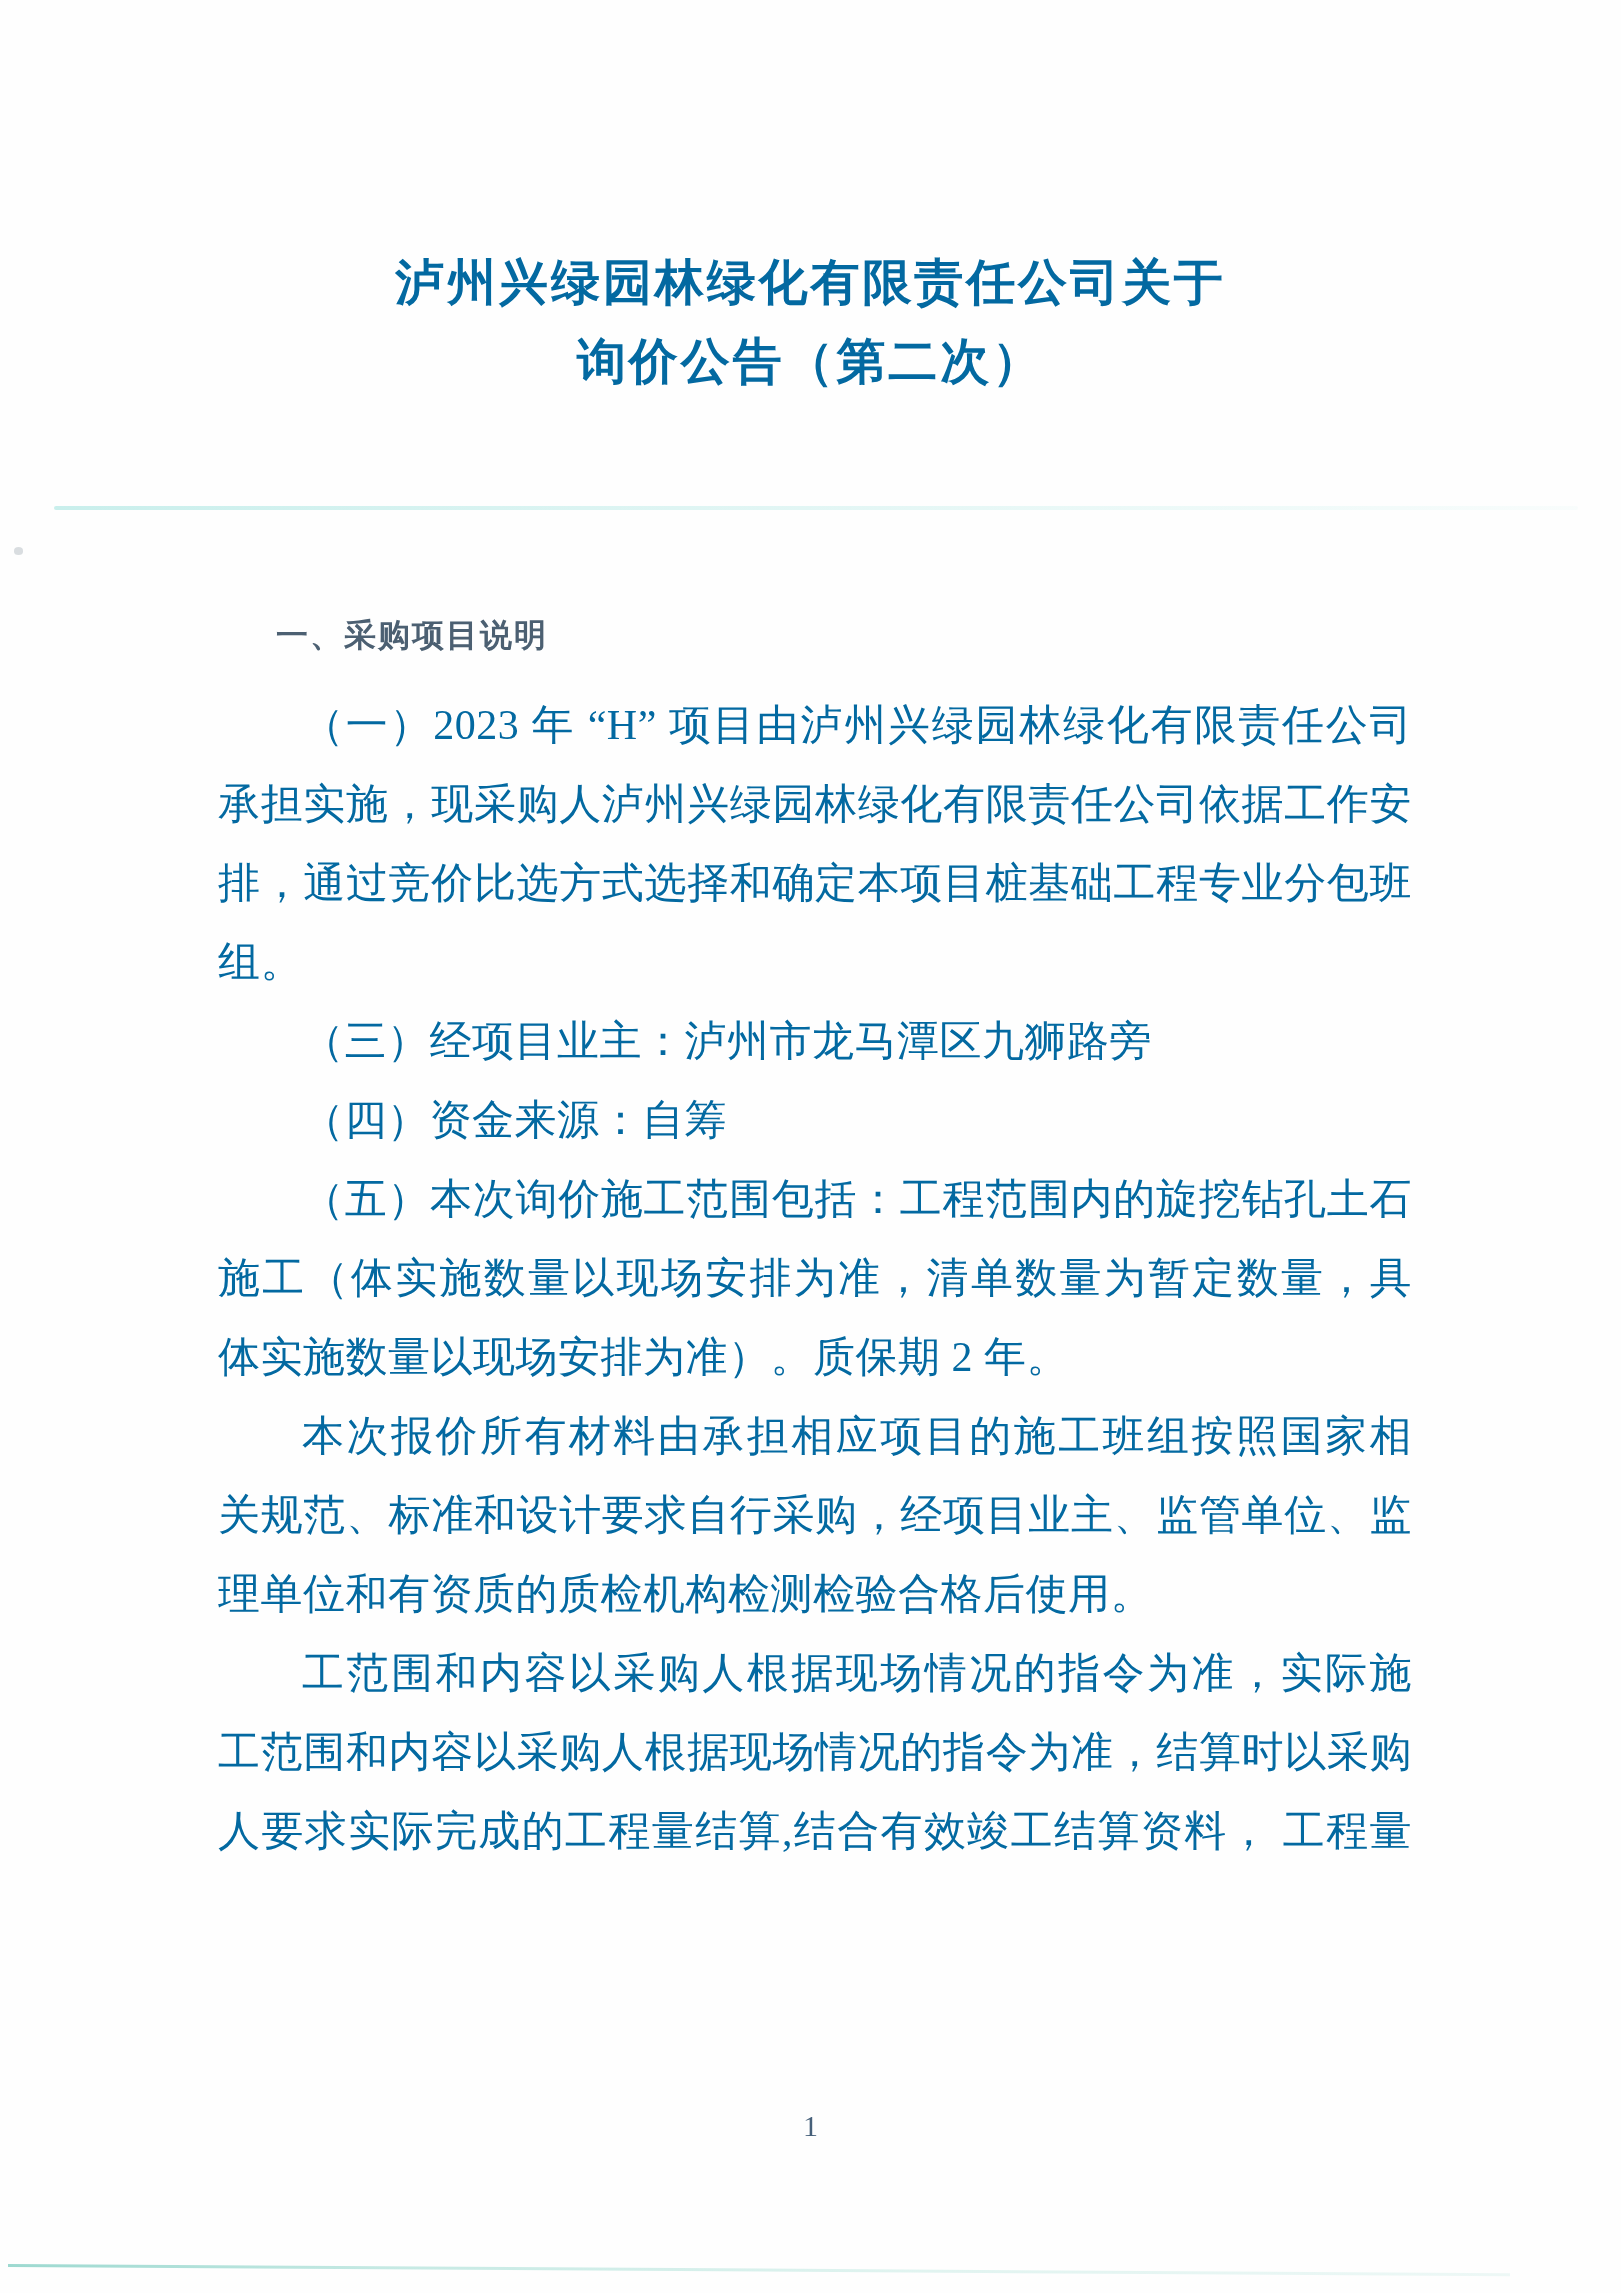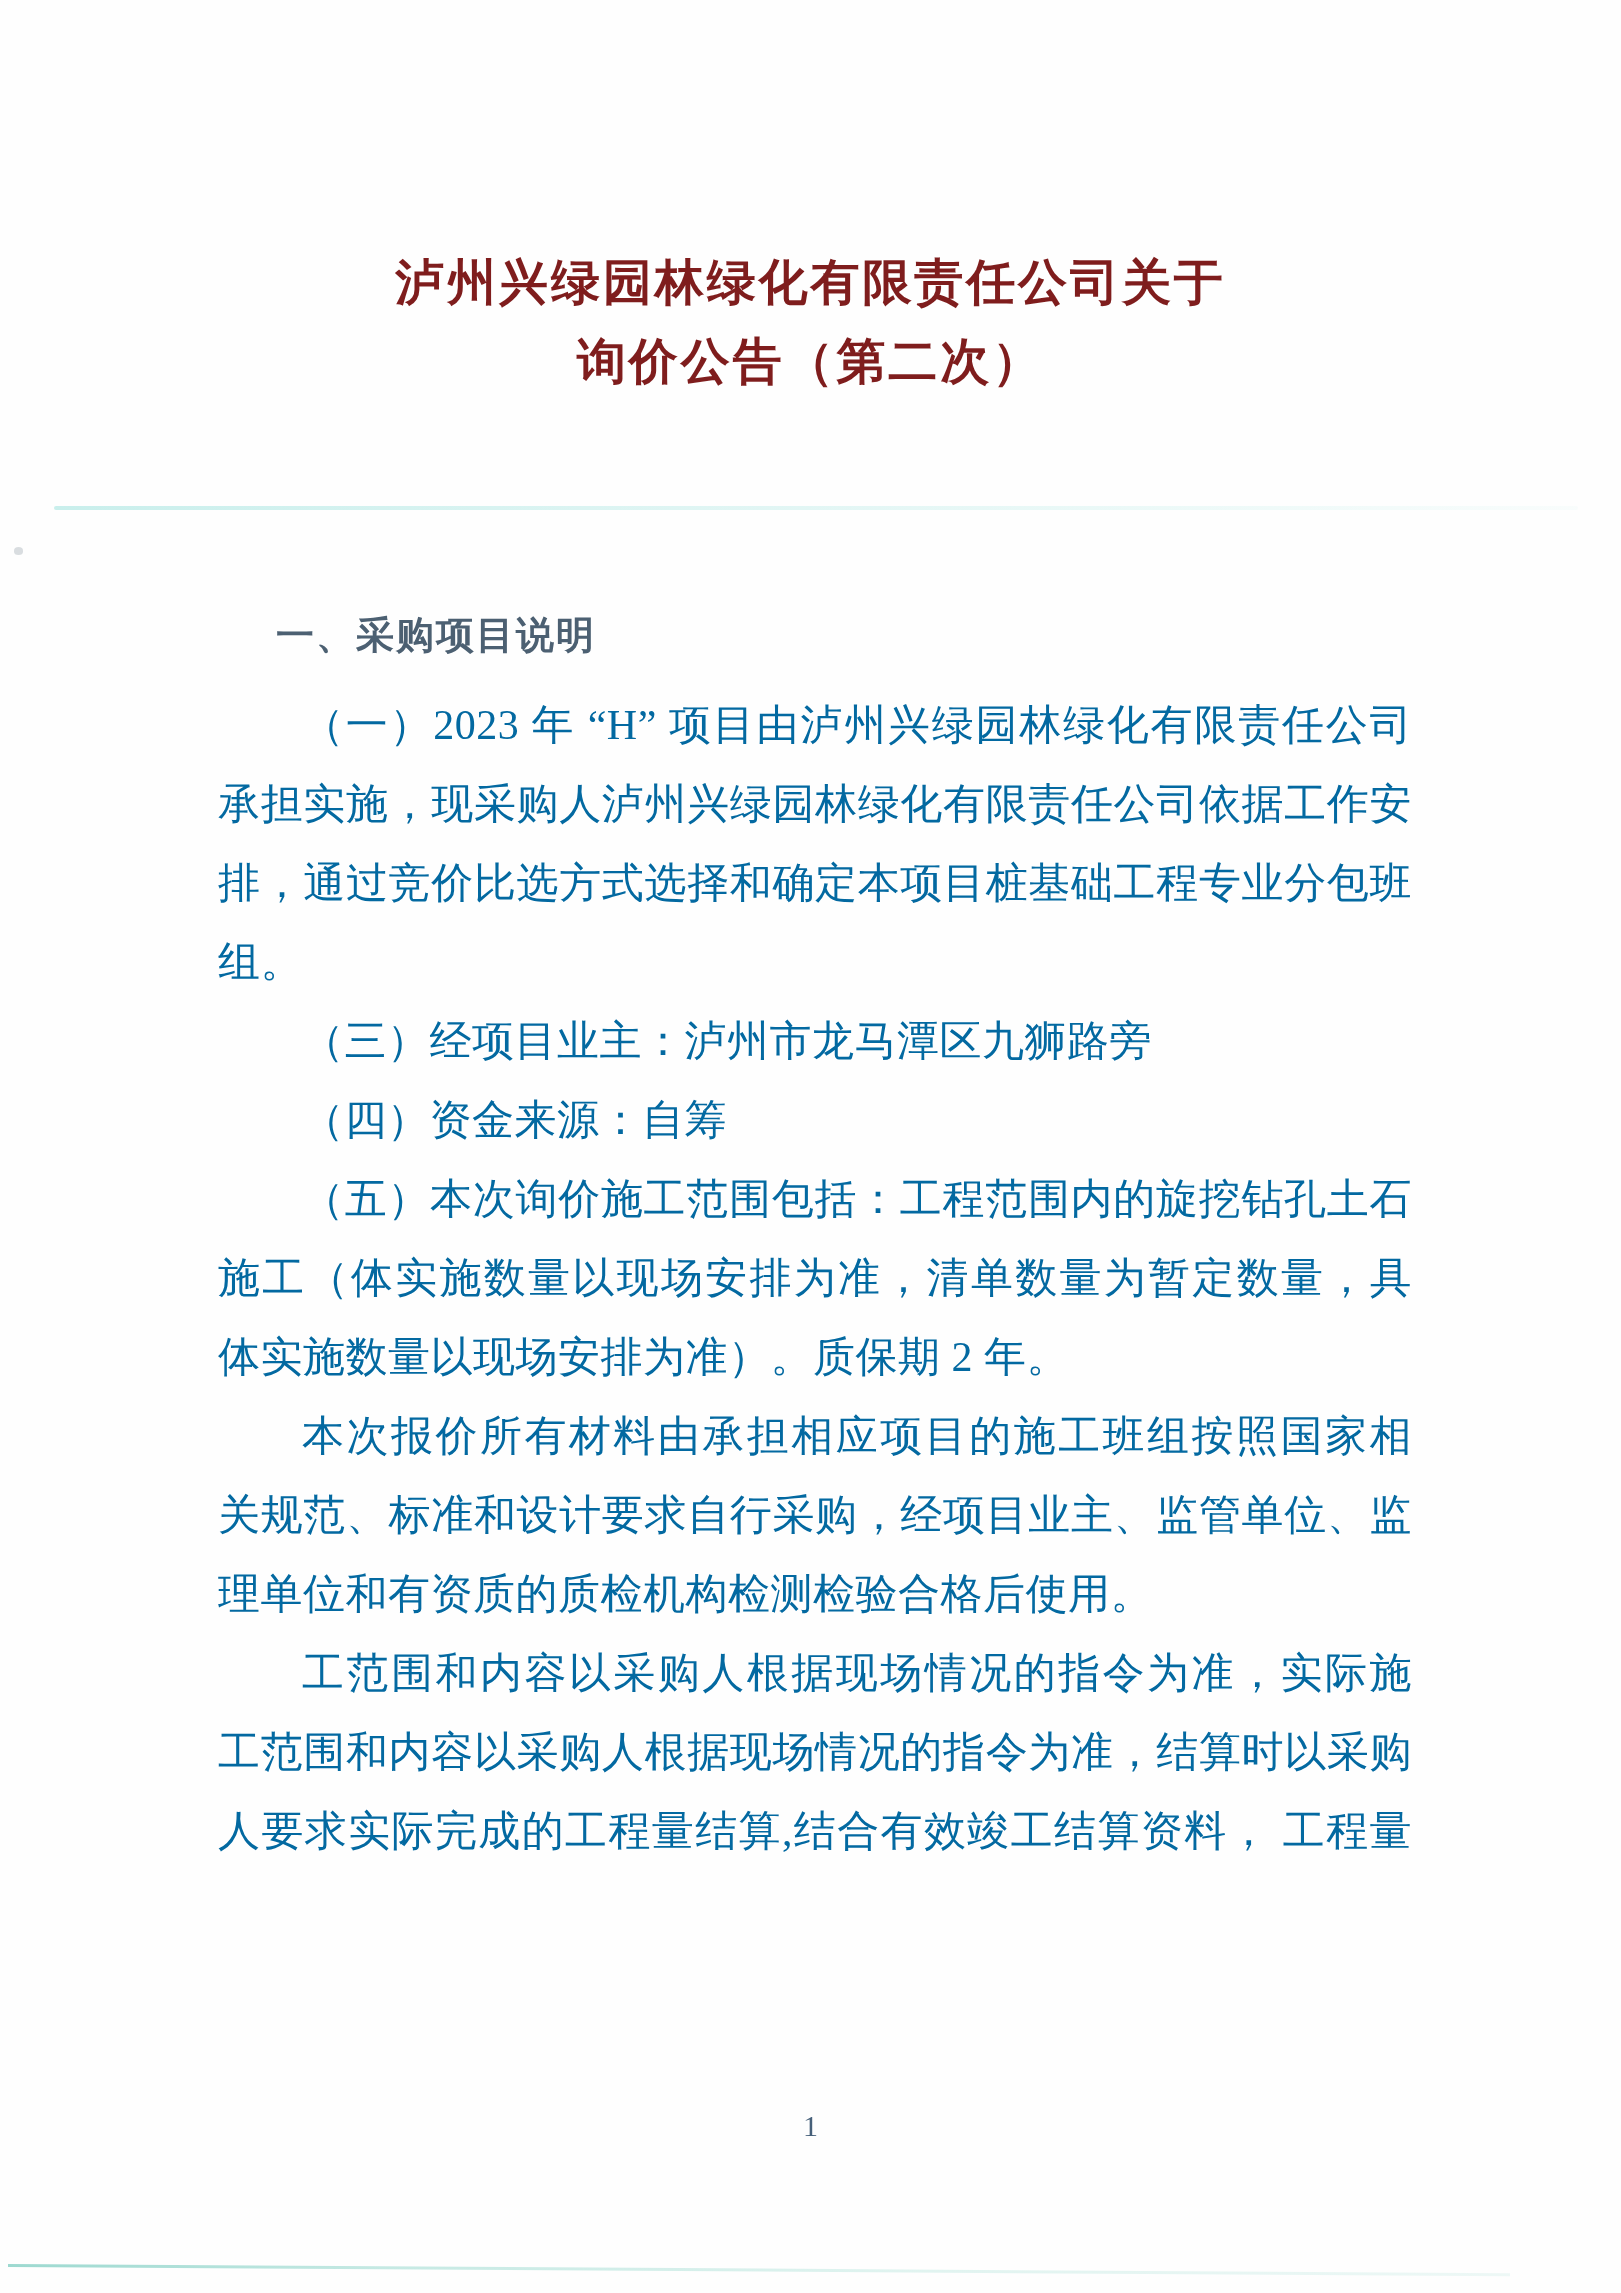--- a/index.html
+++ b/index.html
@@ -15,21 +15,21 @@
     overflow: hidden;
     font-family: "Liberation Serif", serif;
   }
   
   .title-block {
     position: absolute;
     top: 243px;
     left: 0;
     width: 1621px;
     text-align: center;
-    color: #7f1d1d;
+    color: #0369a1;
     font-family: "Liberation Sans", sans-serif;
     font-weight: 700;
     font-size: 49px;
     line-height: 79px;
     letter-spacing: 2.9px;
   }
   
   .rule-under-title {
     position: absolute;
     top: 506px;
@@ -44,21 +44,21 @@
     border-radius: 2px;
   }
   
   .section-heading {
     position: absolute;
     top: 606px;
     left: 276px;
     color: #4c6072;
     font-family: "Liberation Sans", sans-serif;
     font-weight: 700;
-    font-size: 38px;
+    font-size: 32px;
     line-height: 59px;
     letter-spacing: 2px;
   }
   
   .body-block {
     position: absolute;
     top: 686px;
     left: 218px;
     width: 1194px;
     color: #0369a1;

